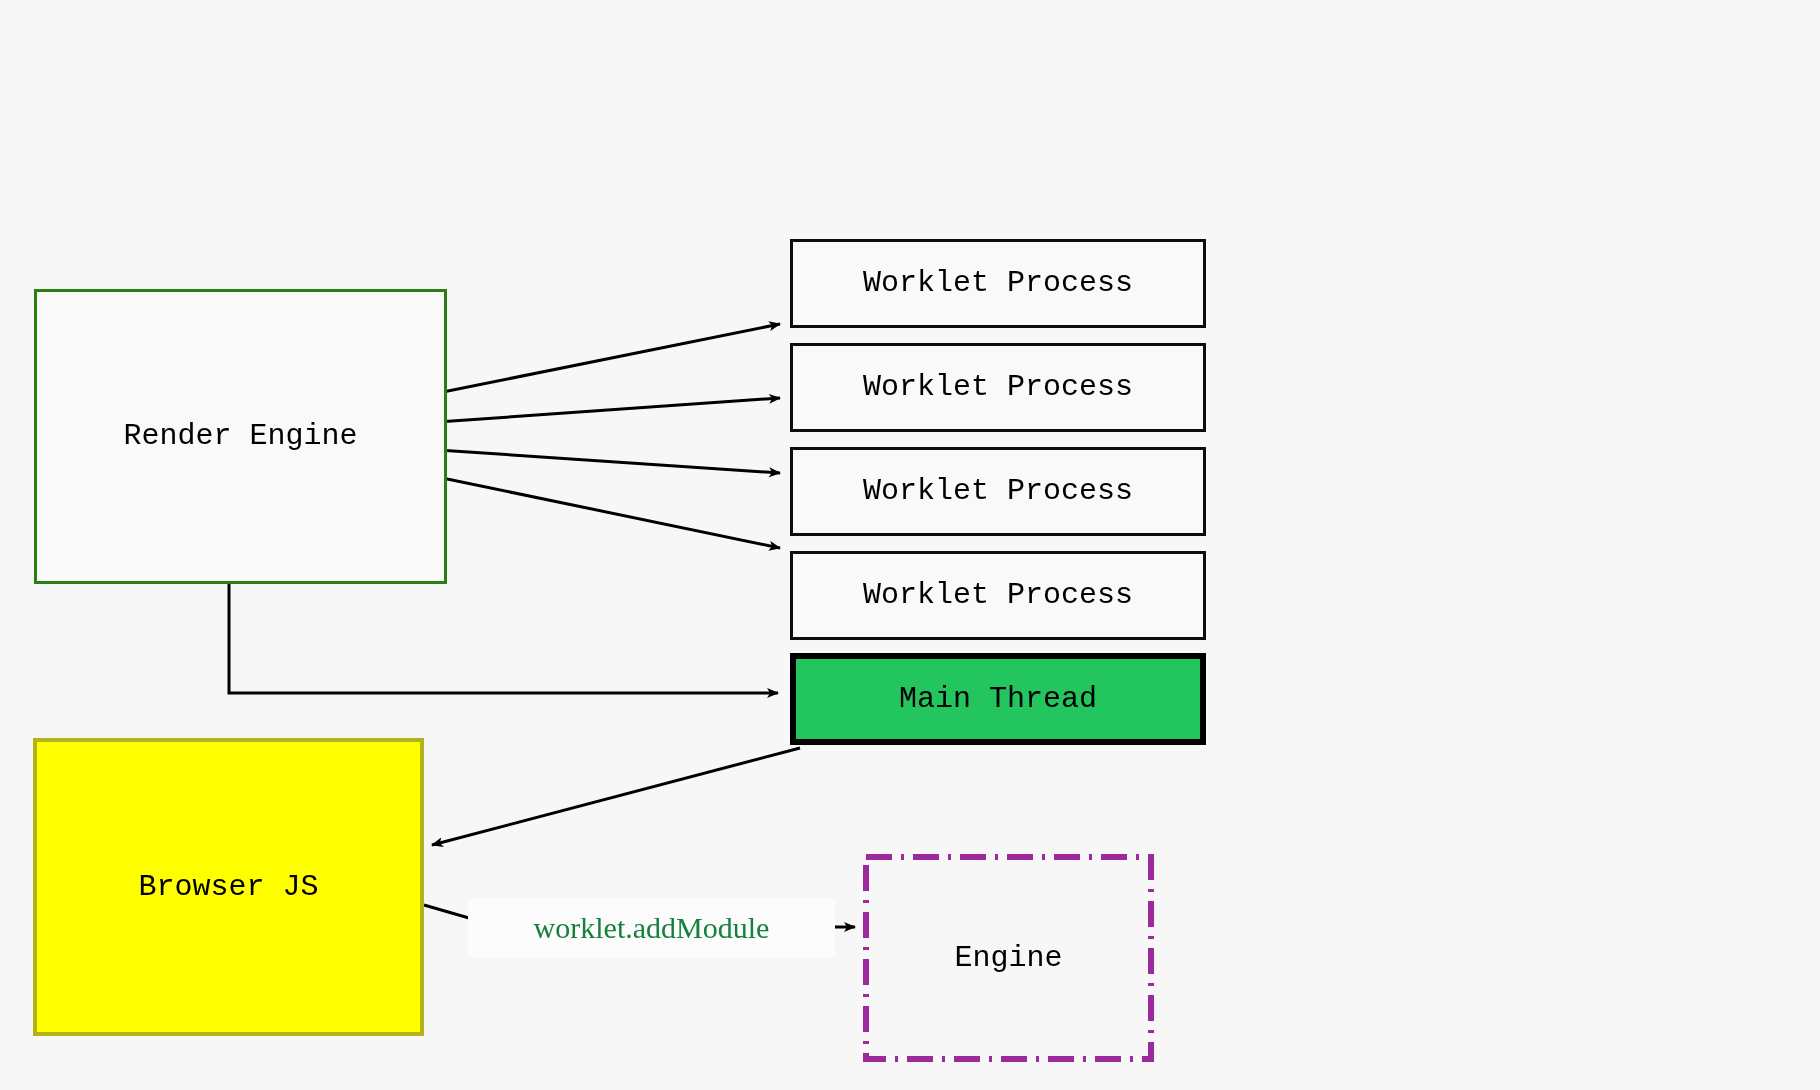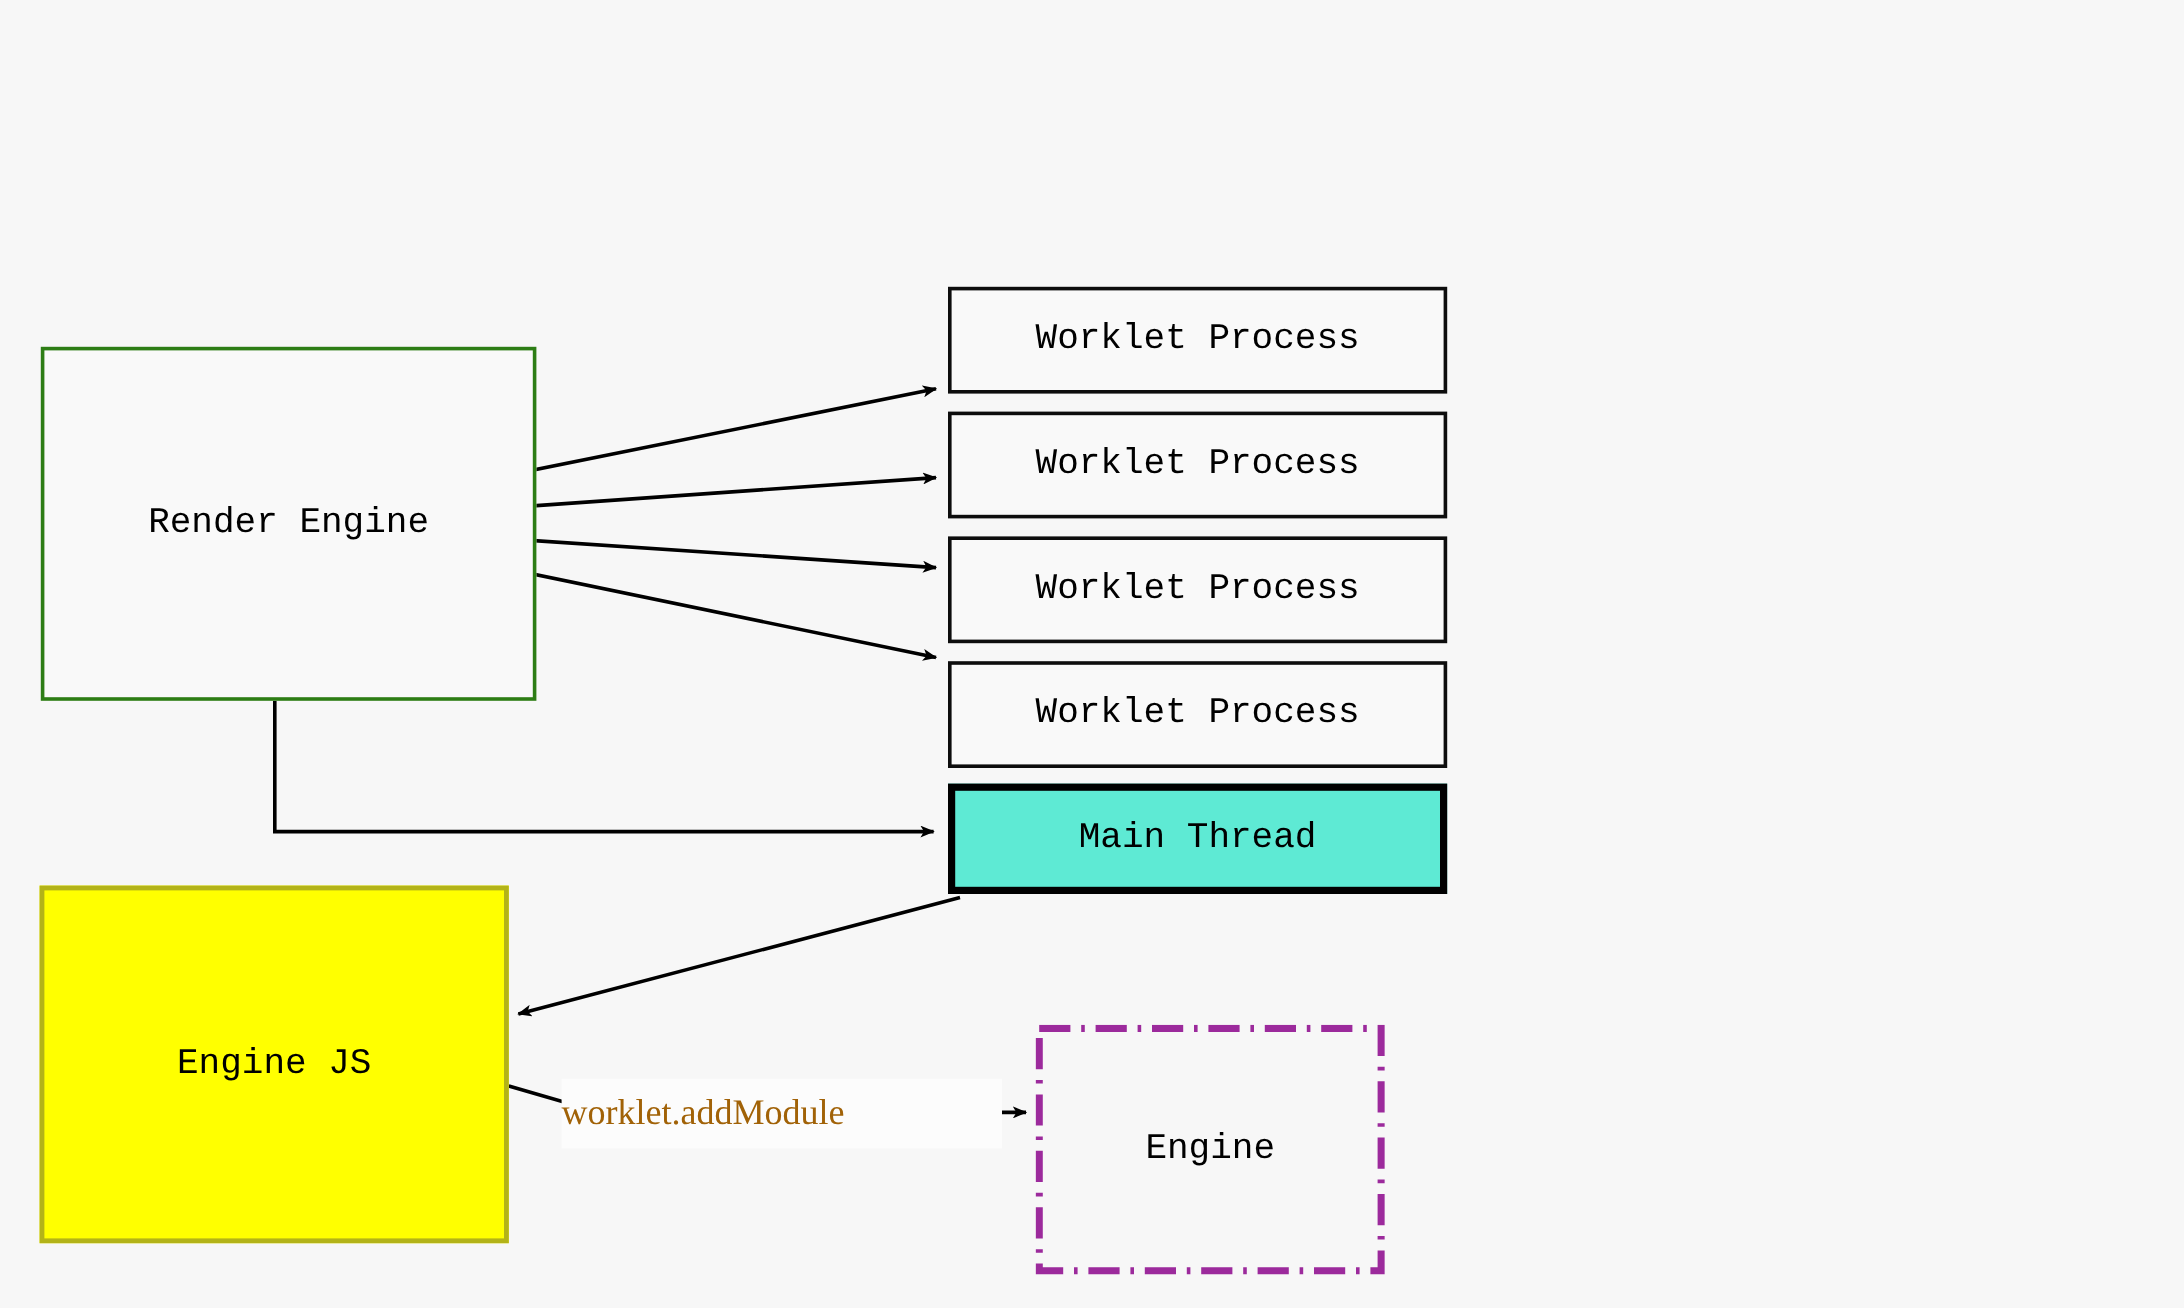--- a/index.html
+++ b/index.html
@@ -59,21 +59,21 @@
   .wp-2 { top: 343px;  height: 89px; }
   .wp-3 { top: 447px;  height: 89px; }
   .wp-4 { top: 551px;  height: 89px; }
 
   
   .node--main-thread {
     left: 790px;
     top: 653px;
     width: 416px;
     height: 92px;
-    background: #5eead4;
+    background: #22c55e;
     border: 6px solid #000000;
   }
 
   
   .node--browser-js {
     left: 33px;
     top: 738px;
     width: 391px;
     height: 298px;
     background: #ffff00;
@@ -99,24 +99,24 @@
   }
   .node--worklet .node-label { position: relative; z-index: 2; }
 
   
   .edge-label {
     position: absolute;
     box-sizing: border-box;
     background: #fcfcfc;
     display: flex;
     align-items: center;
-    justify-content: flex-start;
+    justify-content: center;
     font-family: "Liberation Serif", serif;
     font-size: 30px;
-    color: #a16207;
+    color: #15803d;
     white-space: nowrap;
   }
   .edge-label--addmodule {
     left: 468px;
     top: 899px;
     width: 367px;
     height: 58px;
   }
 </style>
 </head>
@@ -176,21 +176,21 @@
 
 <div class="node node--worklet-process wp-4">
   <span class="node-label">Worklet Process</span>
 </div>
 
 <div class="node node--main-thread">
   <span class="node-label">Main Thread</span>
 </div>
 
 <div class="node node--browser-js">
-  <span class="node-label">Engine JS</span>
+  <span class="node-label">Browser JS</span>
 </div>
 
 <div class="node node--worklet">
   <svg class="dashdot-svg" viewBox="0 0 291 208" preserveAspectRatio="none" xmlns="http://www.w3.org/2000/svg">
     <rect x="3" y="3" width="285" height="202" fill="none" stroke="#9c2a9c" stroke-width="6" stroke-dasharray="26 9 3 9"></rect>
   </svg>
   <span class="node-label">Engine</span>
 </div>
 
 <div class="edge-label edge-label--addmodule">

